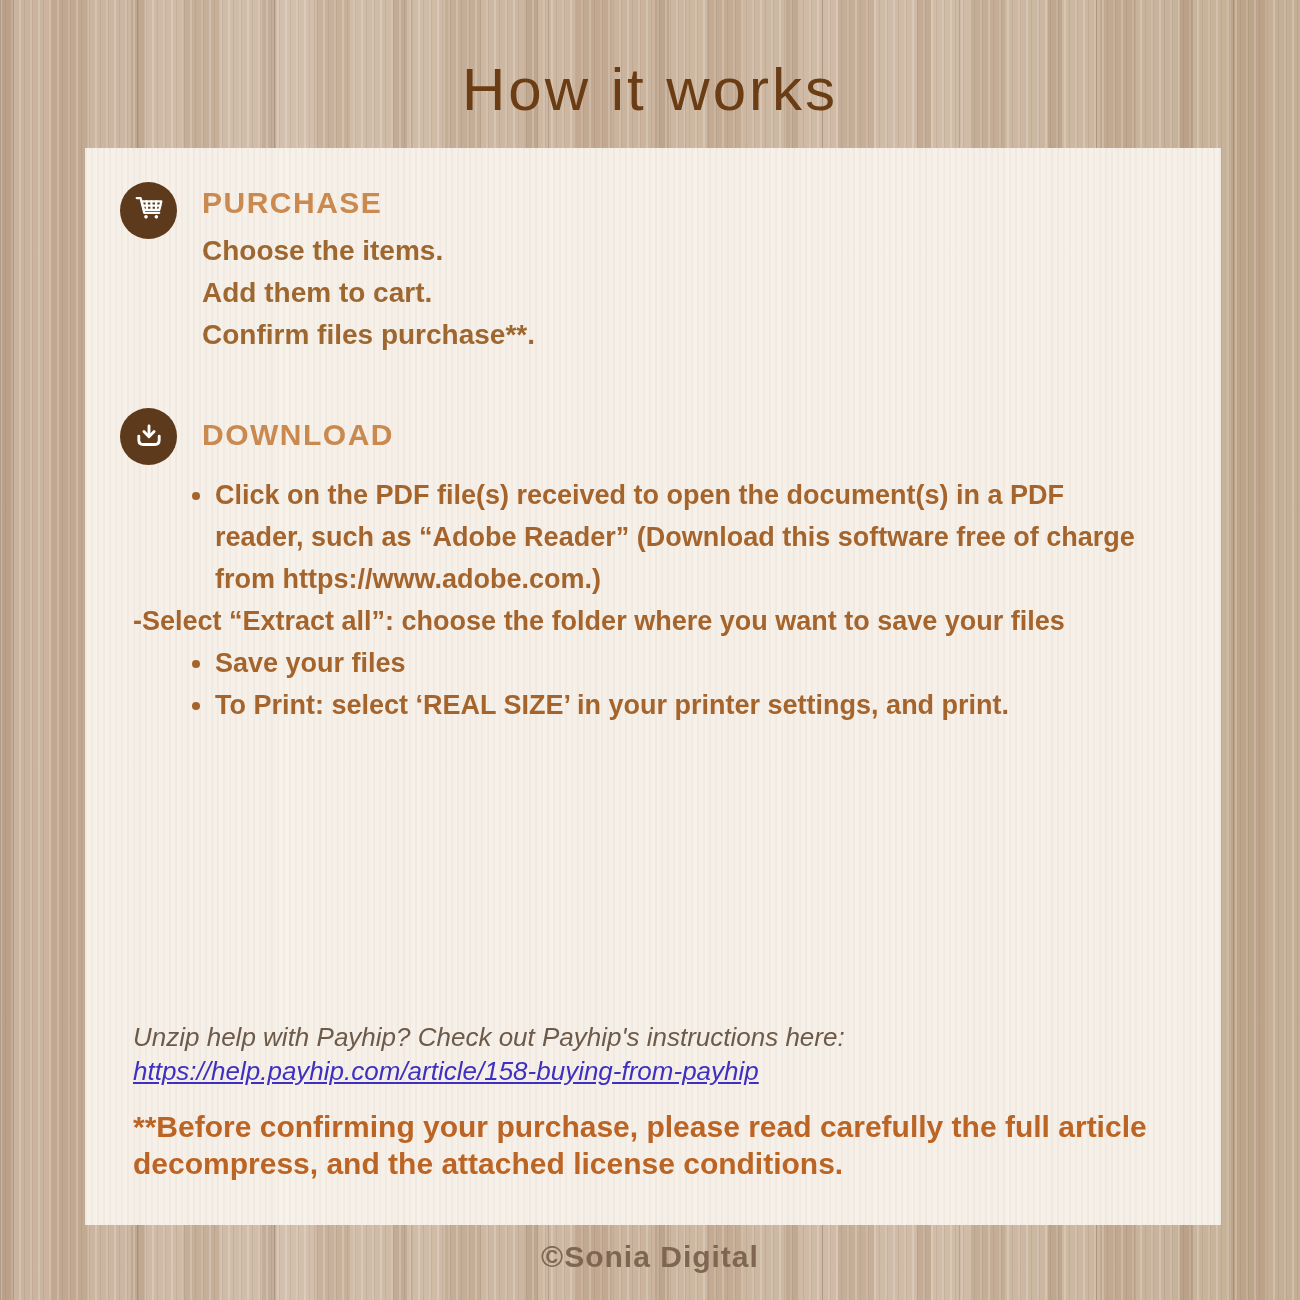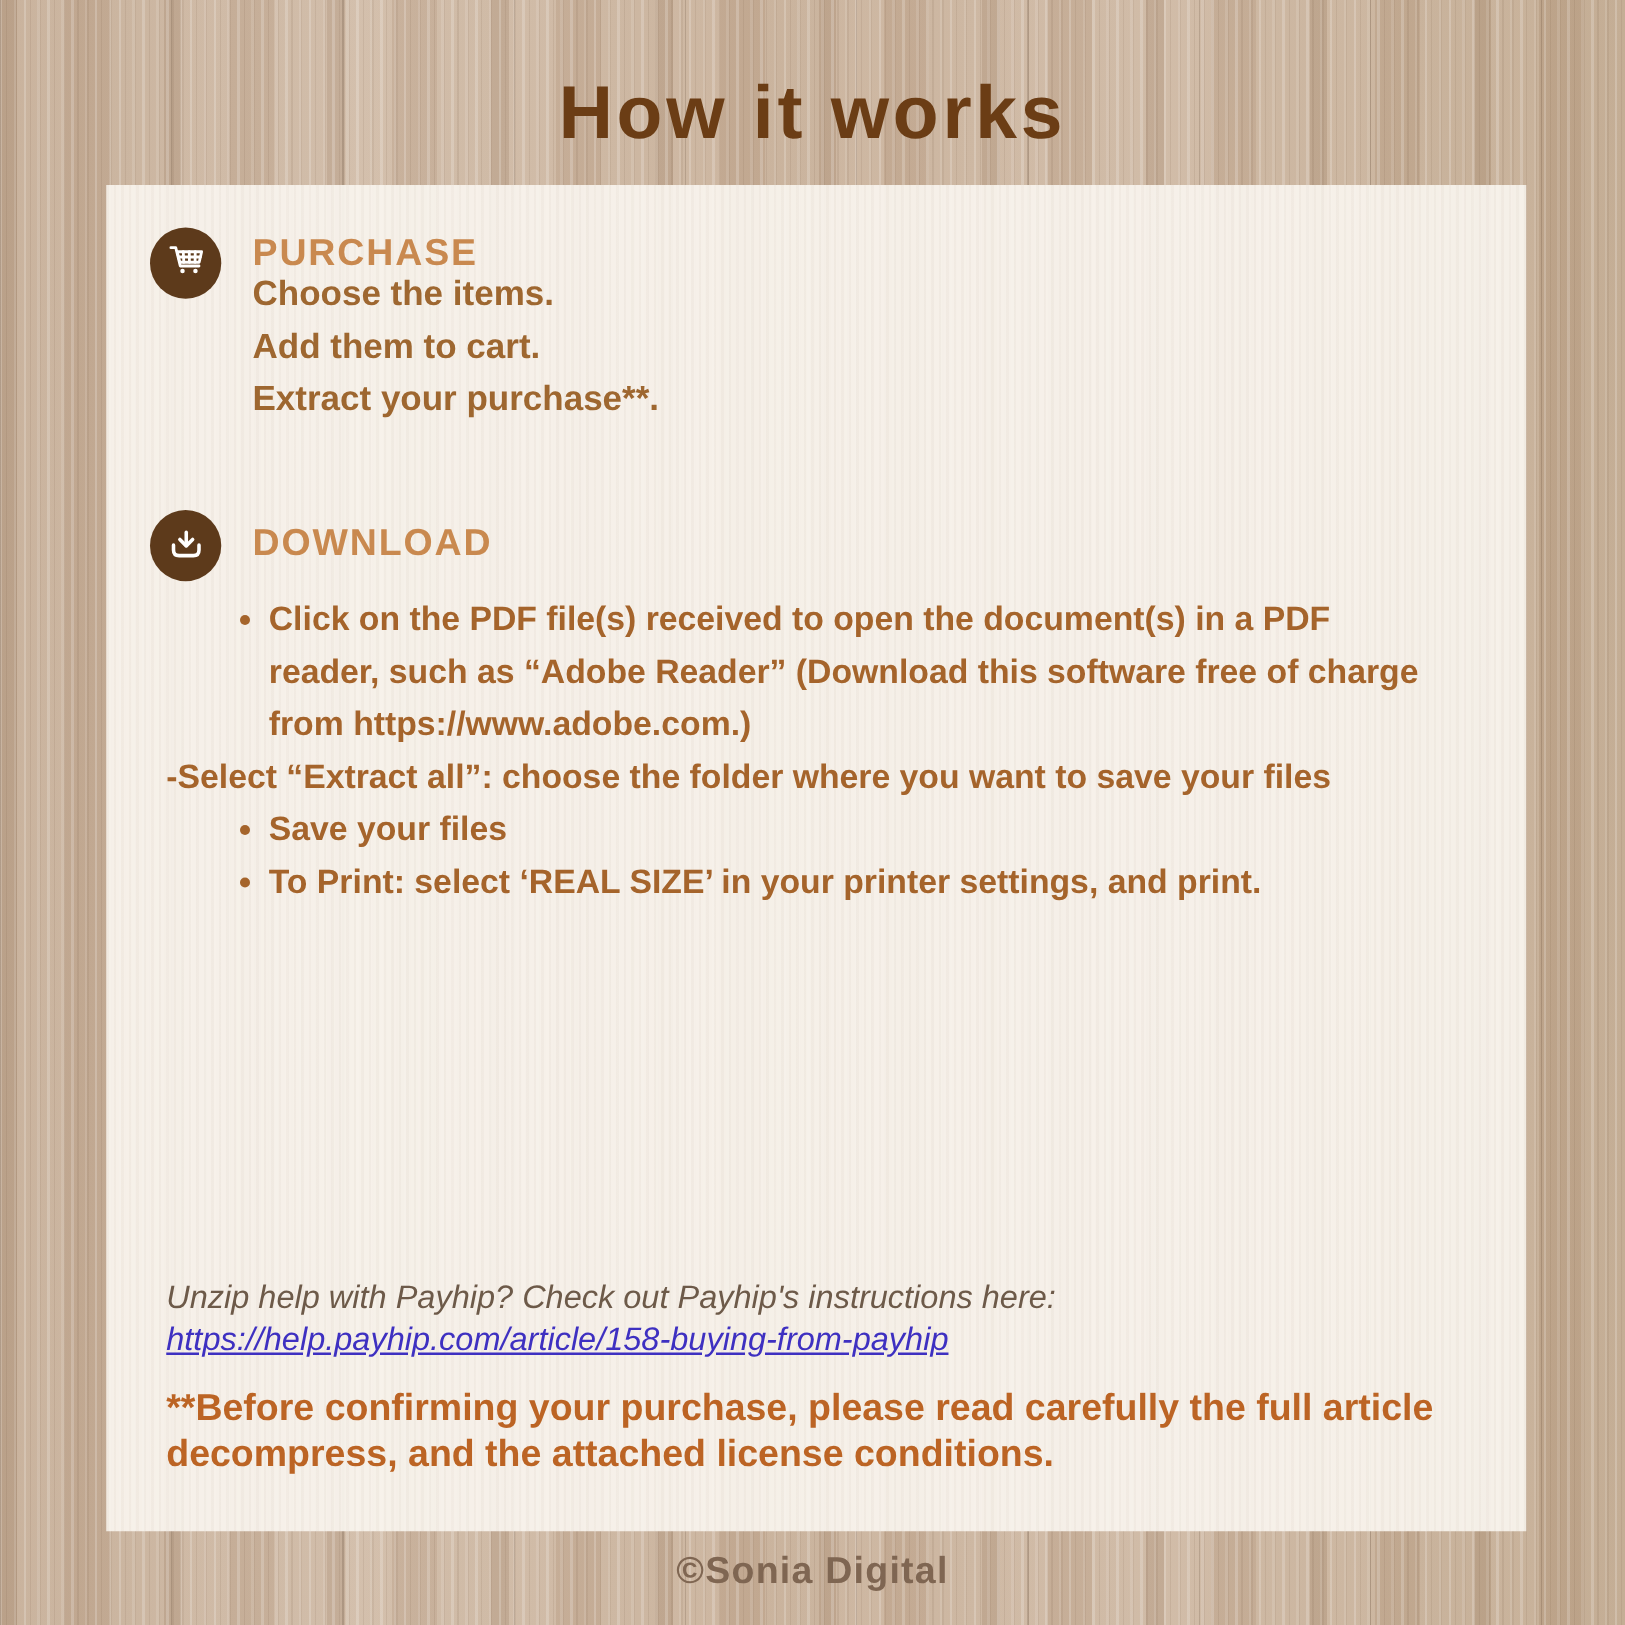--- a/index.html
+++ b/index.html
@@ -14,21 +14,21 @@
       repeating-linear-gradient(90deg, rgba(255,255,255,0.20) 0 2px, rgba(255,255,255,0) 2px 5px,
         rgba(104,74,50,0.10) 5px 6px, rgba(104,74,50,0) 6px 11px,
         rgba(255,255,255,0.12) 11px 13px, rgba(90,62,40,0.08) 13px 14px, rgba(90,62,40,0) 14px 19px),
       repeating-linear-gradient(90deg, rgba(122,88,60,0.12) 0 14px, rgba(235,220,205,0.16) 14px 52px,
         rgba(150,112,82,0.10) 52px 88px, rgba(228,214,198,0.14) 88px 131px),
       linear-gradient(90deg, #c3ab94 0%, #cfbaa6 22%, #c6ae97 48%, #cdb7a2 70%, #bfa78d 100%);
   }
 
   .page-title {
     position:absolute; top:55px; left:0; width:100%;
-    text-align:center; font-size:60px; font-weight:700;
+    text-align:center; font-size:60px; font-weight:400;
     letter-spacing:3px; color:#6b3d15;
   }
 
   .panel {
     position:absolute; left:85px; top:148px; width:1136px; height:1077px;
     background-color:rgba(249,244,238,0.93);
     background-image: repeating-linear-gradient(90deg, rgba(180,160,140,0.07) 0 2px, rgba(0,0,0,0) 2px 6px);
   }
 
   .icon-circle {
@@ -40,21 +40,21 @@
   .circle-download { top:260px; }
 
   .section-heading {
     position:absolute; left:117px; font-size:30px; font-weight:800;
     letter-spacing:1.5px; color:#c9894f;
   }
   .heading-purchase { top:38px; }
   .heading-download { top:270px; }
 
   .purchase-lines {
-    position:absolute; left:117px; top:66px;
+    position:absolute; left:117px; top:82px;
     font-size:28px; font-weight:700; line-height:42px; color:#9e6730;
   }
 
   .download-flow {
     position:absolute; left:48px; top:326px; width:1045px;
     font-size:27px; font-weight:700; line-height:42px; color:#a5642b;
   }
   .download-flow ul { list-style:disc outside; width:1012px; padding-left:82px; }
   .download-flow p { width:1040px; }
 
@@ -95,21 +95,21 @@
           <path d="M10.4 5.6 L10.7 11.2 M13.6 5.6 L13.7 11.2 M16.8 5.6 L16.7 11.2 M7.9 8.4 L19.5 8.4"></path>
           <circle cx="10" cy="15.9" r="1.2" fill="#ffffff" stroke="none"></circle>
           <circle cx="16.9" cy="15.9" r="1.2" fill="#ffffff" stroke="none"></circle>
         </svg>
       </span>
     </div>
     <div class="section-heading heading-purchase">PURCHASE</div>
     <div class="purchase-lines">
       <div>Choose the items.</div>
       <div>Add them to cart.</div>
-      <div>Extract your purchase**.</div>
+      <div>Confirm files purchase**.</div>
     </div>
 
     <div class="icon-circle circle-download">
       <span>
         <svg viewBox="0 0 24 24" fill="none" stroke="#ffffff" stroke-width="1.9" stroke-linecap="round" stroke-linejoin="round">
           <path d="M12 4.6 L12 11.4"></path>
           <path d="M8.6 8.4 L12 11.8 L15.4 8.4"></path>
           <path d="M5.2 11.4 L5.2 14 Q5.2 17 8.2 17 L15.8 17 Q18.8 17 18.8 14 L18.8 11.4"></path>
         </svg>
       </span>

